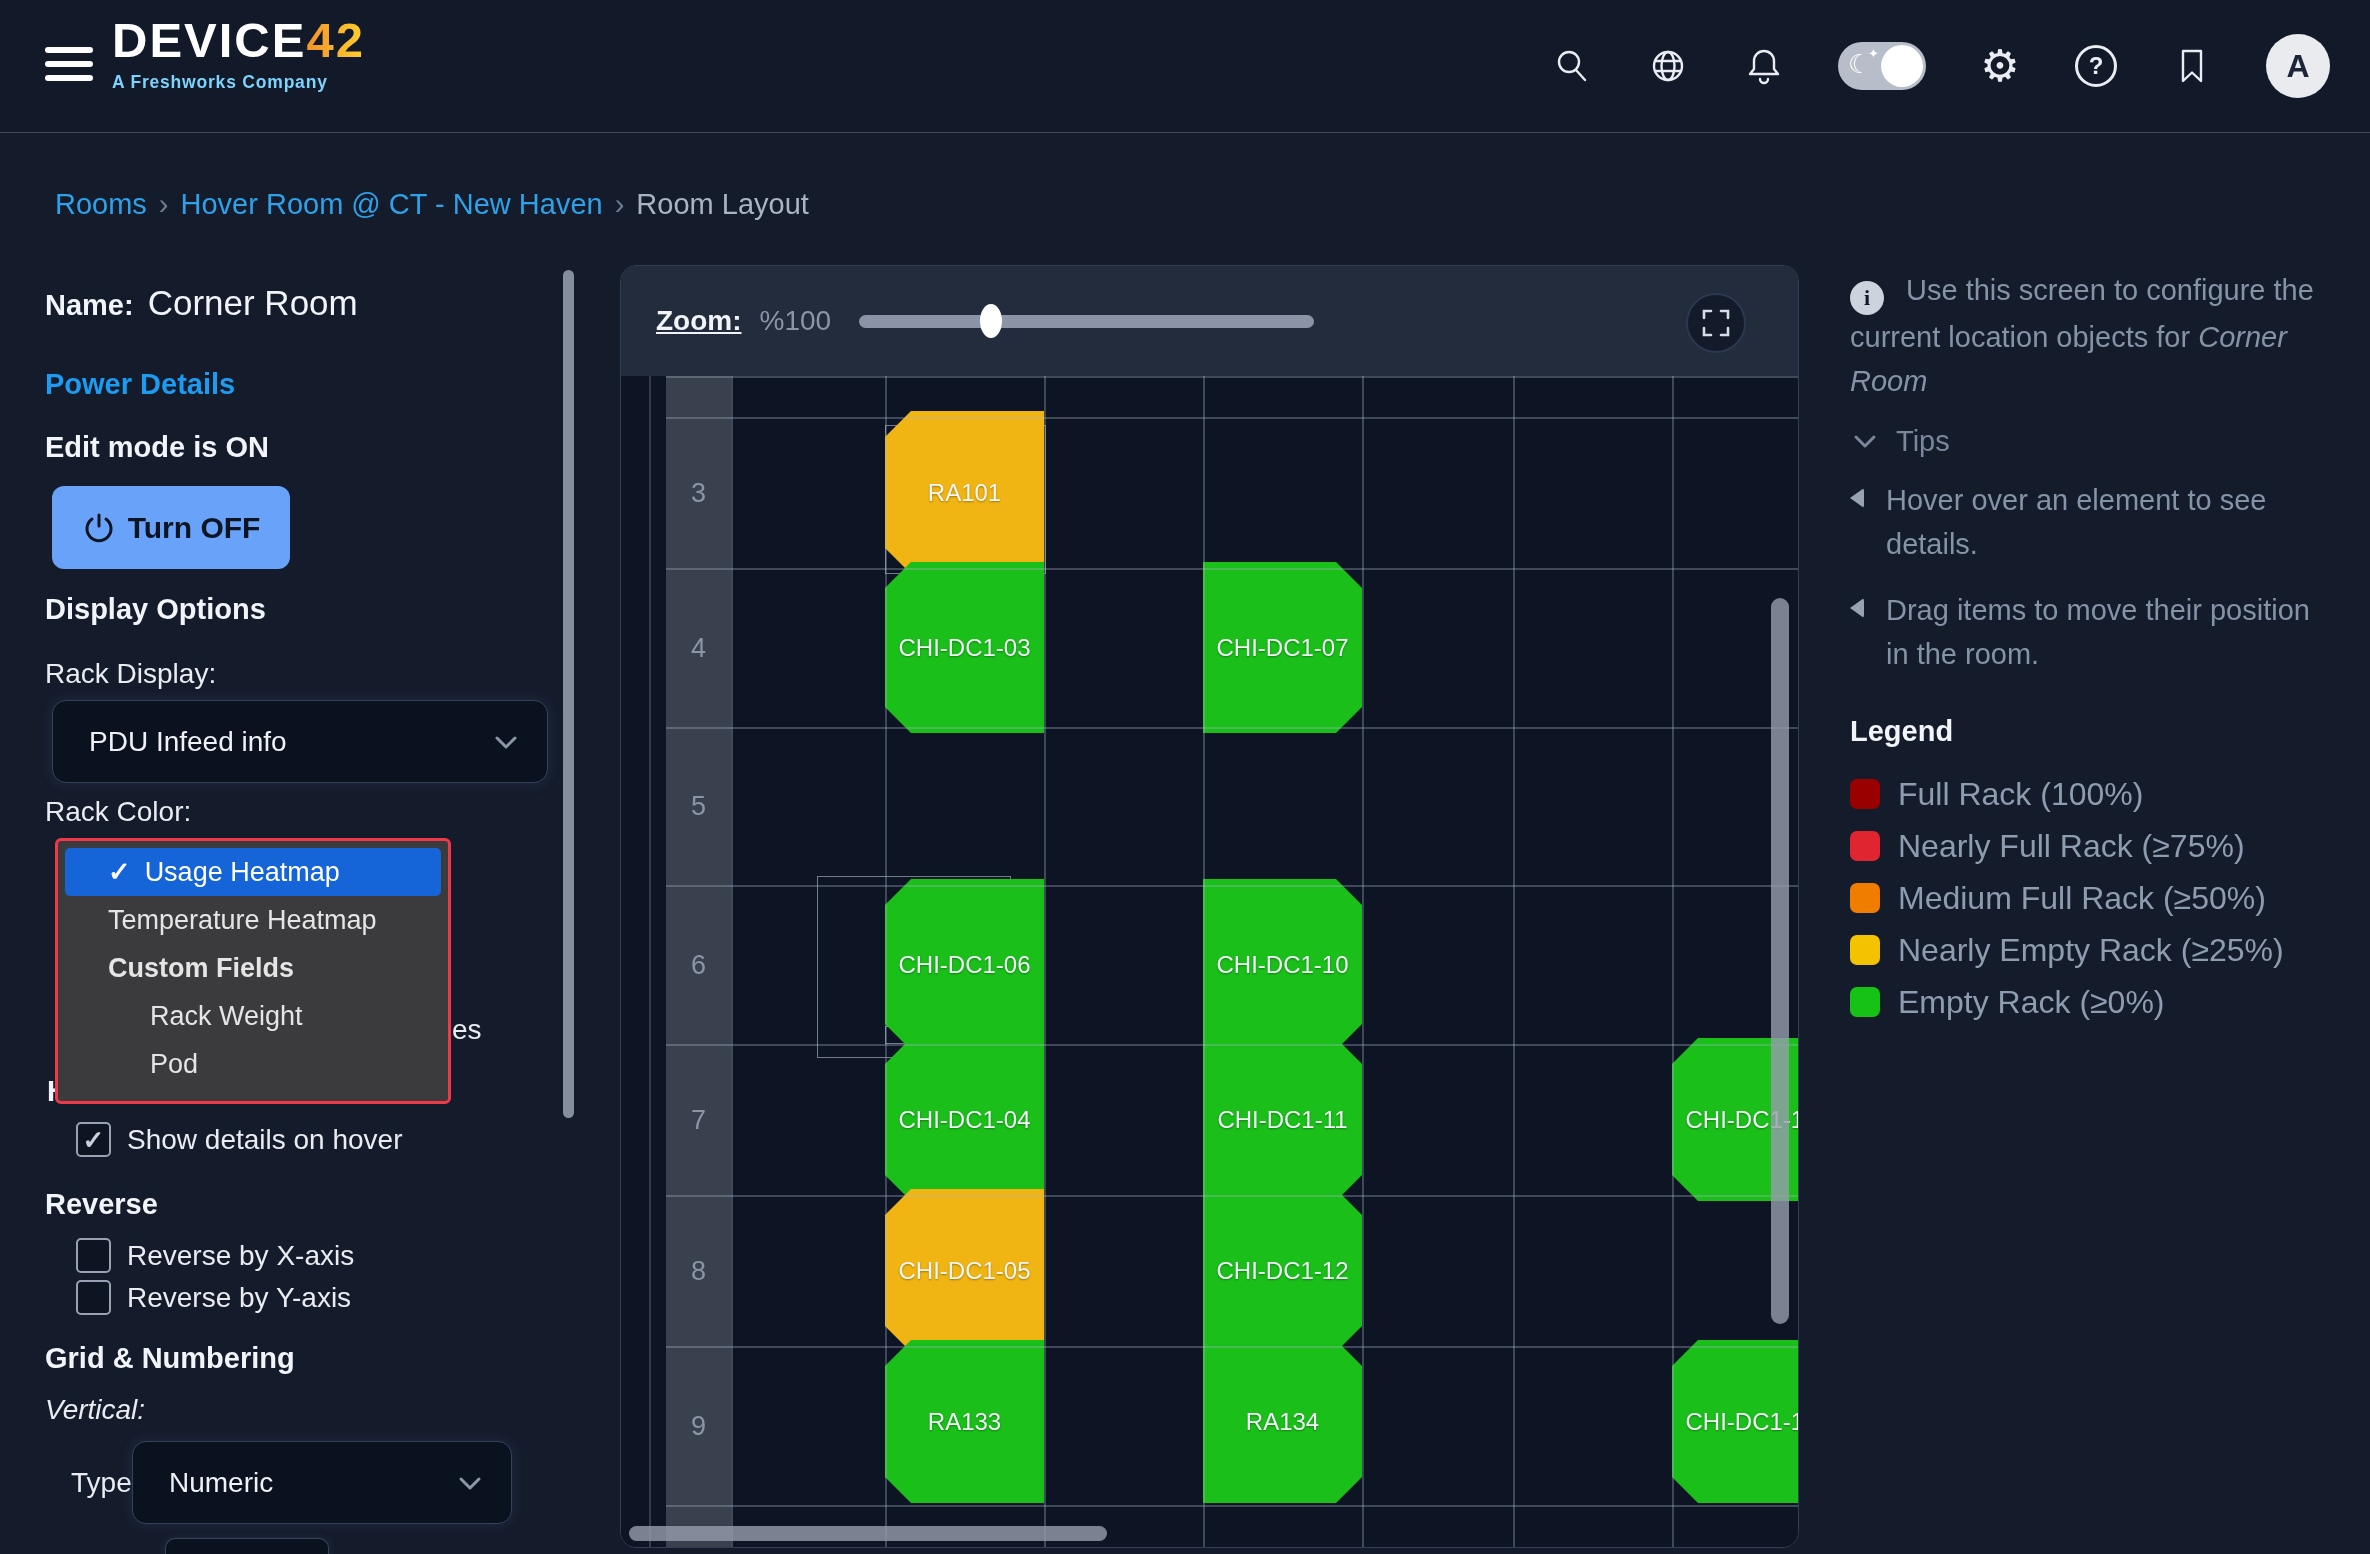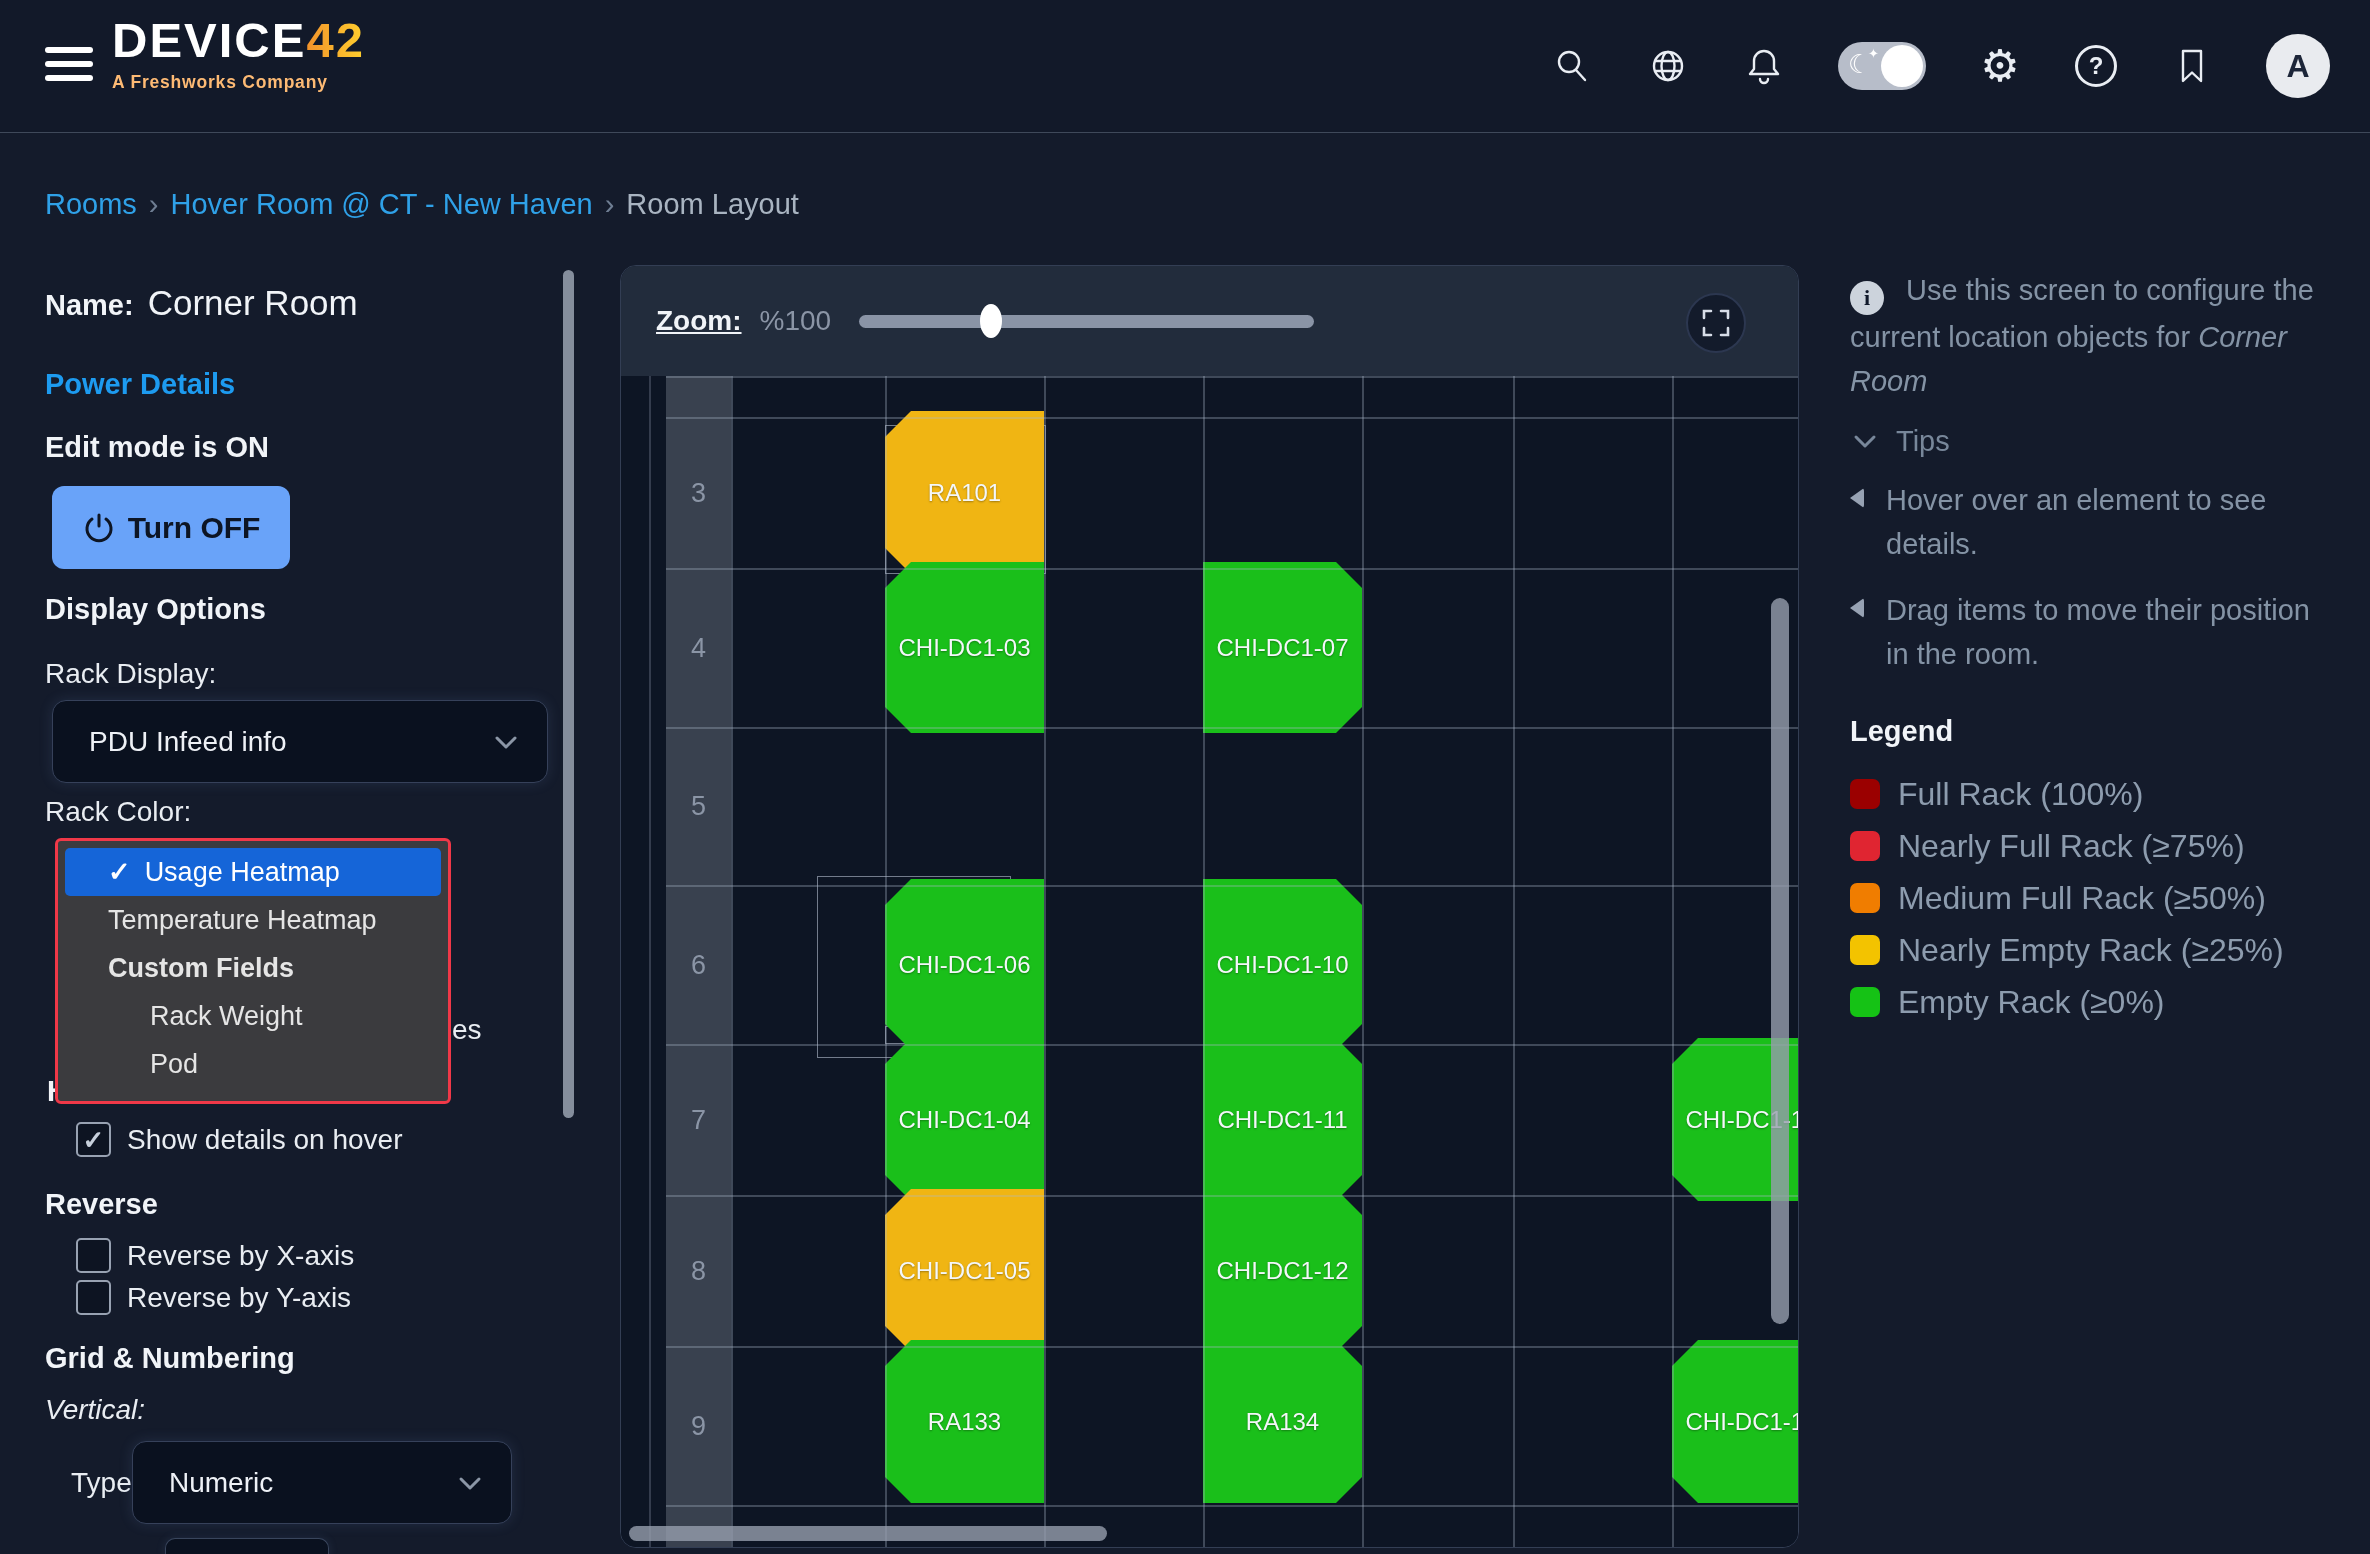--- a/index.html
+++ b/index.html
@@ -10,34 +10,34 @@
   }
   .abs{position:absolute;}
 
   
   .navbar{left:0;top:0;width:2370px;height:132px;background:#121929;border-bottom:1px solid rgba(150,162,184,.35);}
   .hamburger{left:45px;top:47px;width:48px;height:40px;cursor:pointer;}
   .hamburger span{display:block;height:6px;background:#fff;border-radius:3px;margin-bottom:8px;}
   .logo{left:112px;top:16px;}
   .brand{font-size:49px;font-weight:800;letter-spacing:2px;color:#fff;line-height:1;}
   .brand .accent{background:linear-gradient(90deg,#f2922b,#ffd02e);-webkit-background-clip:text;background-clip:text;color:transparent;}
-  .brand-sub{font-size:17.5px;font-weight:700;letter-spacing:.8px;color:#fdba74;margin-top:7px;}
+  .brand-sub{font-size:17.5px;font-weight:700;letter-spacing:.8px;color:#7dd3fc;margin-top:7px;}
   .nav-icons{right:40px;top:0;height:132px;display:flex;align-items:center;gap:52px;}
   .nav-ic{width:44px;height:44px;display:flex;align-items:center;justify-content:center;cursor:pointer;}
   .nav-ic svg{stroke:#e9edf3;fill:none;stroke-width:2.4;stroke-linecap:round;stroke-linejoin:round;}
   .gear-glyph{font-size:44px;color:#e9edf3;line-height:1;}
   .help-circle{width:36px;height:36px;border:3px solid #e9edf3;border-radius:50%;display:flex;align-items:center;justify-content:center;font-size:24px;font-weight:700;color:#e9edf3;}
   .toggle{width:88px;height:48px;border-radius:24px;background:#b7bdc9;position:relative;cursor:pointer;}
   .toggle .knob{position:absolute;right:3px;top:3px;width:42px;height:42px;border-radius:50%;background:#fff;}
   .toggle .moon{position:absolute;left:10px;top:7px;font-size:26px;color:#fff;}
   .toggle .spark{position:absolute;left:30px;top:4px;font-size:13px;color:#fff;}
   .avatar{width:64px;height:64px;border-radius:50%;background:#e9ebef;display:flex;align-items:center;justify-content:center;font-size:32px;font-weight:700;color:#1d2639;cursor:pointer;}
 
   
-  .breadcrumb{left:45px;top:188px;font-size:29px;display:flex;gap:12px;align-items:baseline;}
+  .breadcrumb{left:55px;top:188px;font-size:29px;display:flex;gap:12px;align-items:baseline;}
   .crumb-link{color:#2fa1e8;cursor:pointer;}
   .crumb-sep{color:#6f7e93;}
   .crumb-current{color:#a9b4c1;}
 
   
   .sb-label{font-size:28px;color:#e9edf2;}
   .sb-h{font-size:29px;font-weight:700;color:#f1f4f8;}
   .name-row{left:45px;top:283px;display:flex;align-items:baseline;gap:14px;}
   .name-value{font-size:35px;font-weight:500;color:#f1f4f8;}
   .power-link{left:45px;top:368px;font-size:29px;font-weight:700;color:#1d9bf0;cursor:pointer;}

